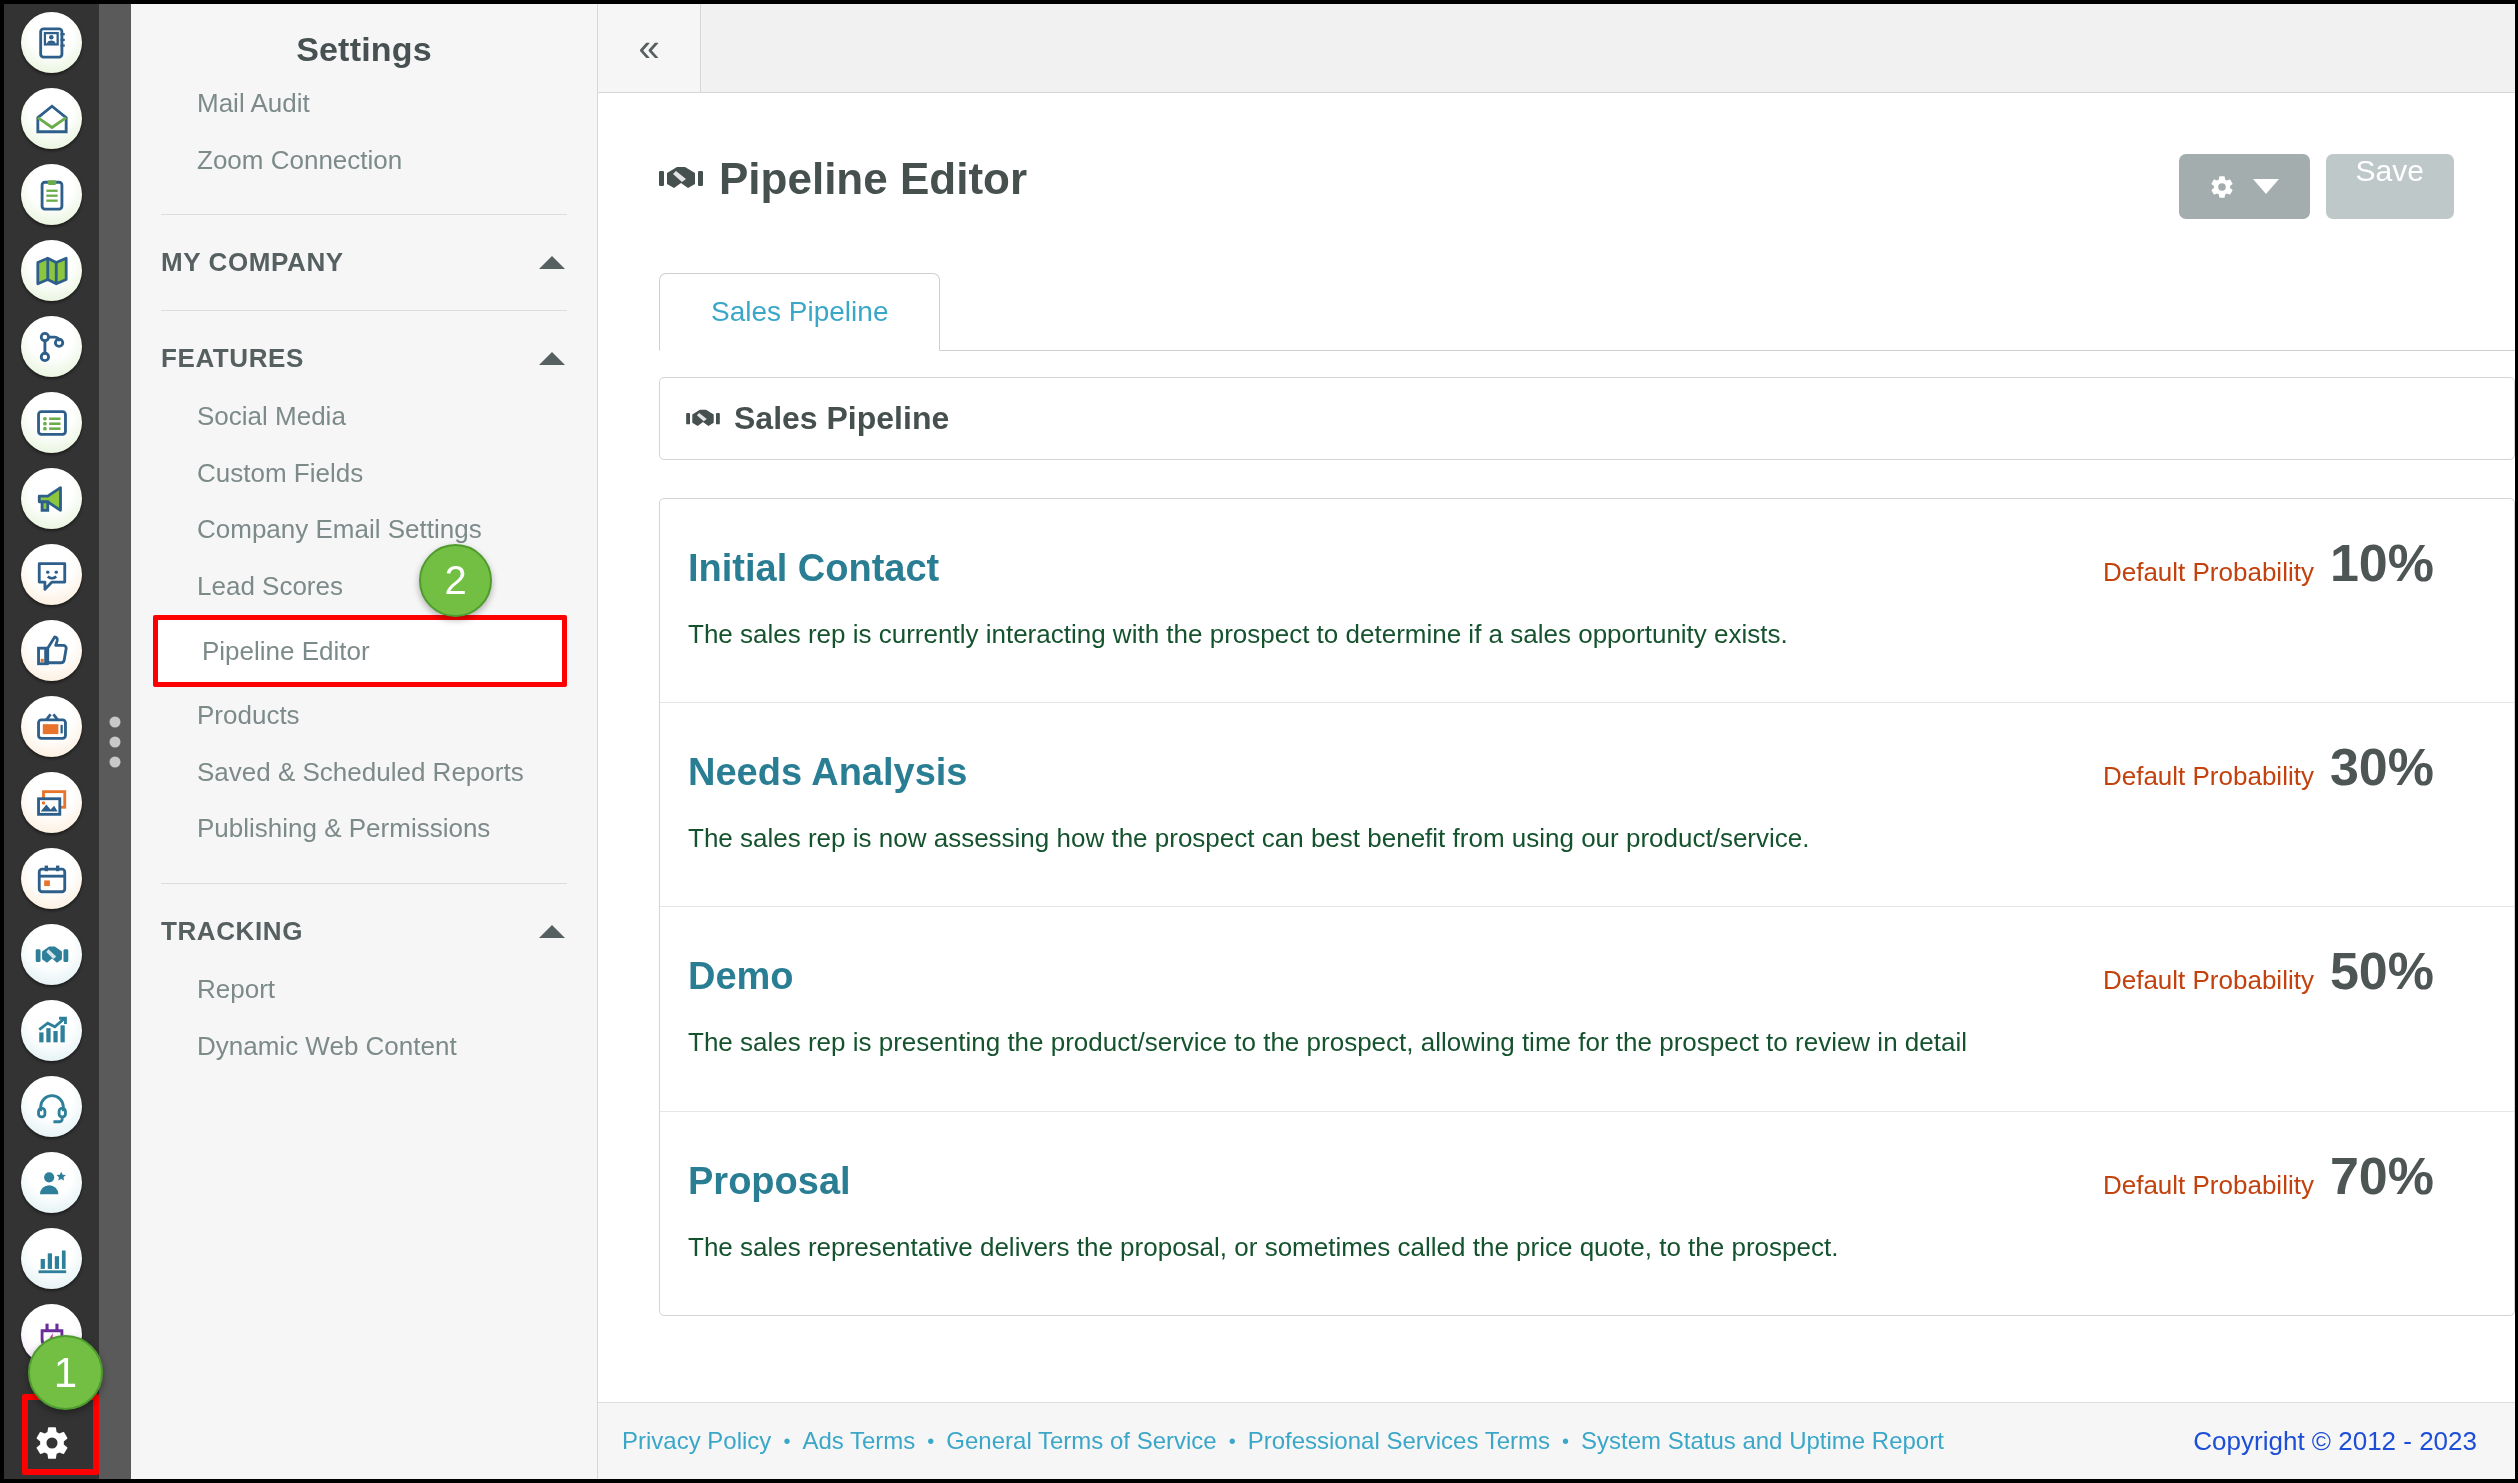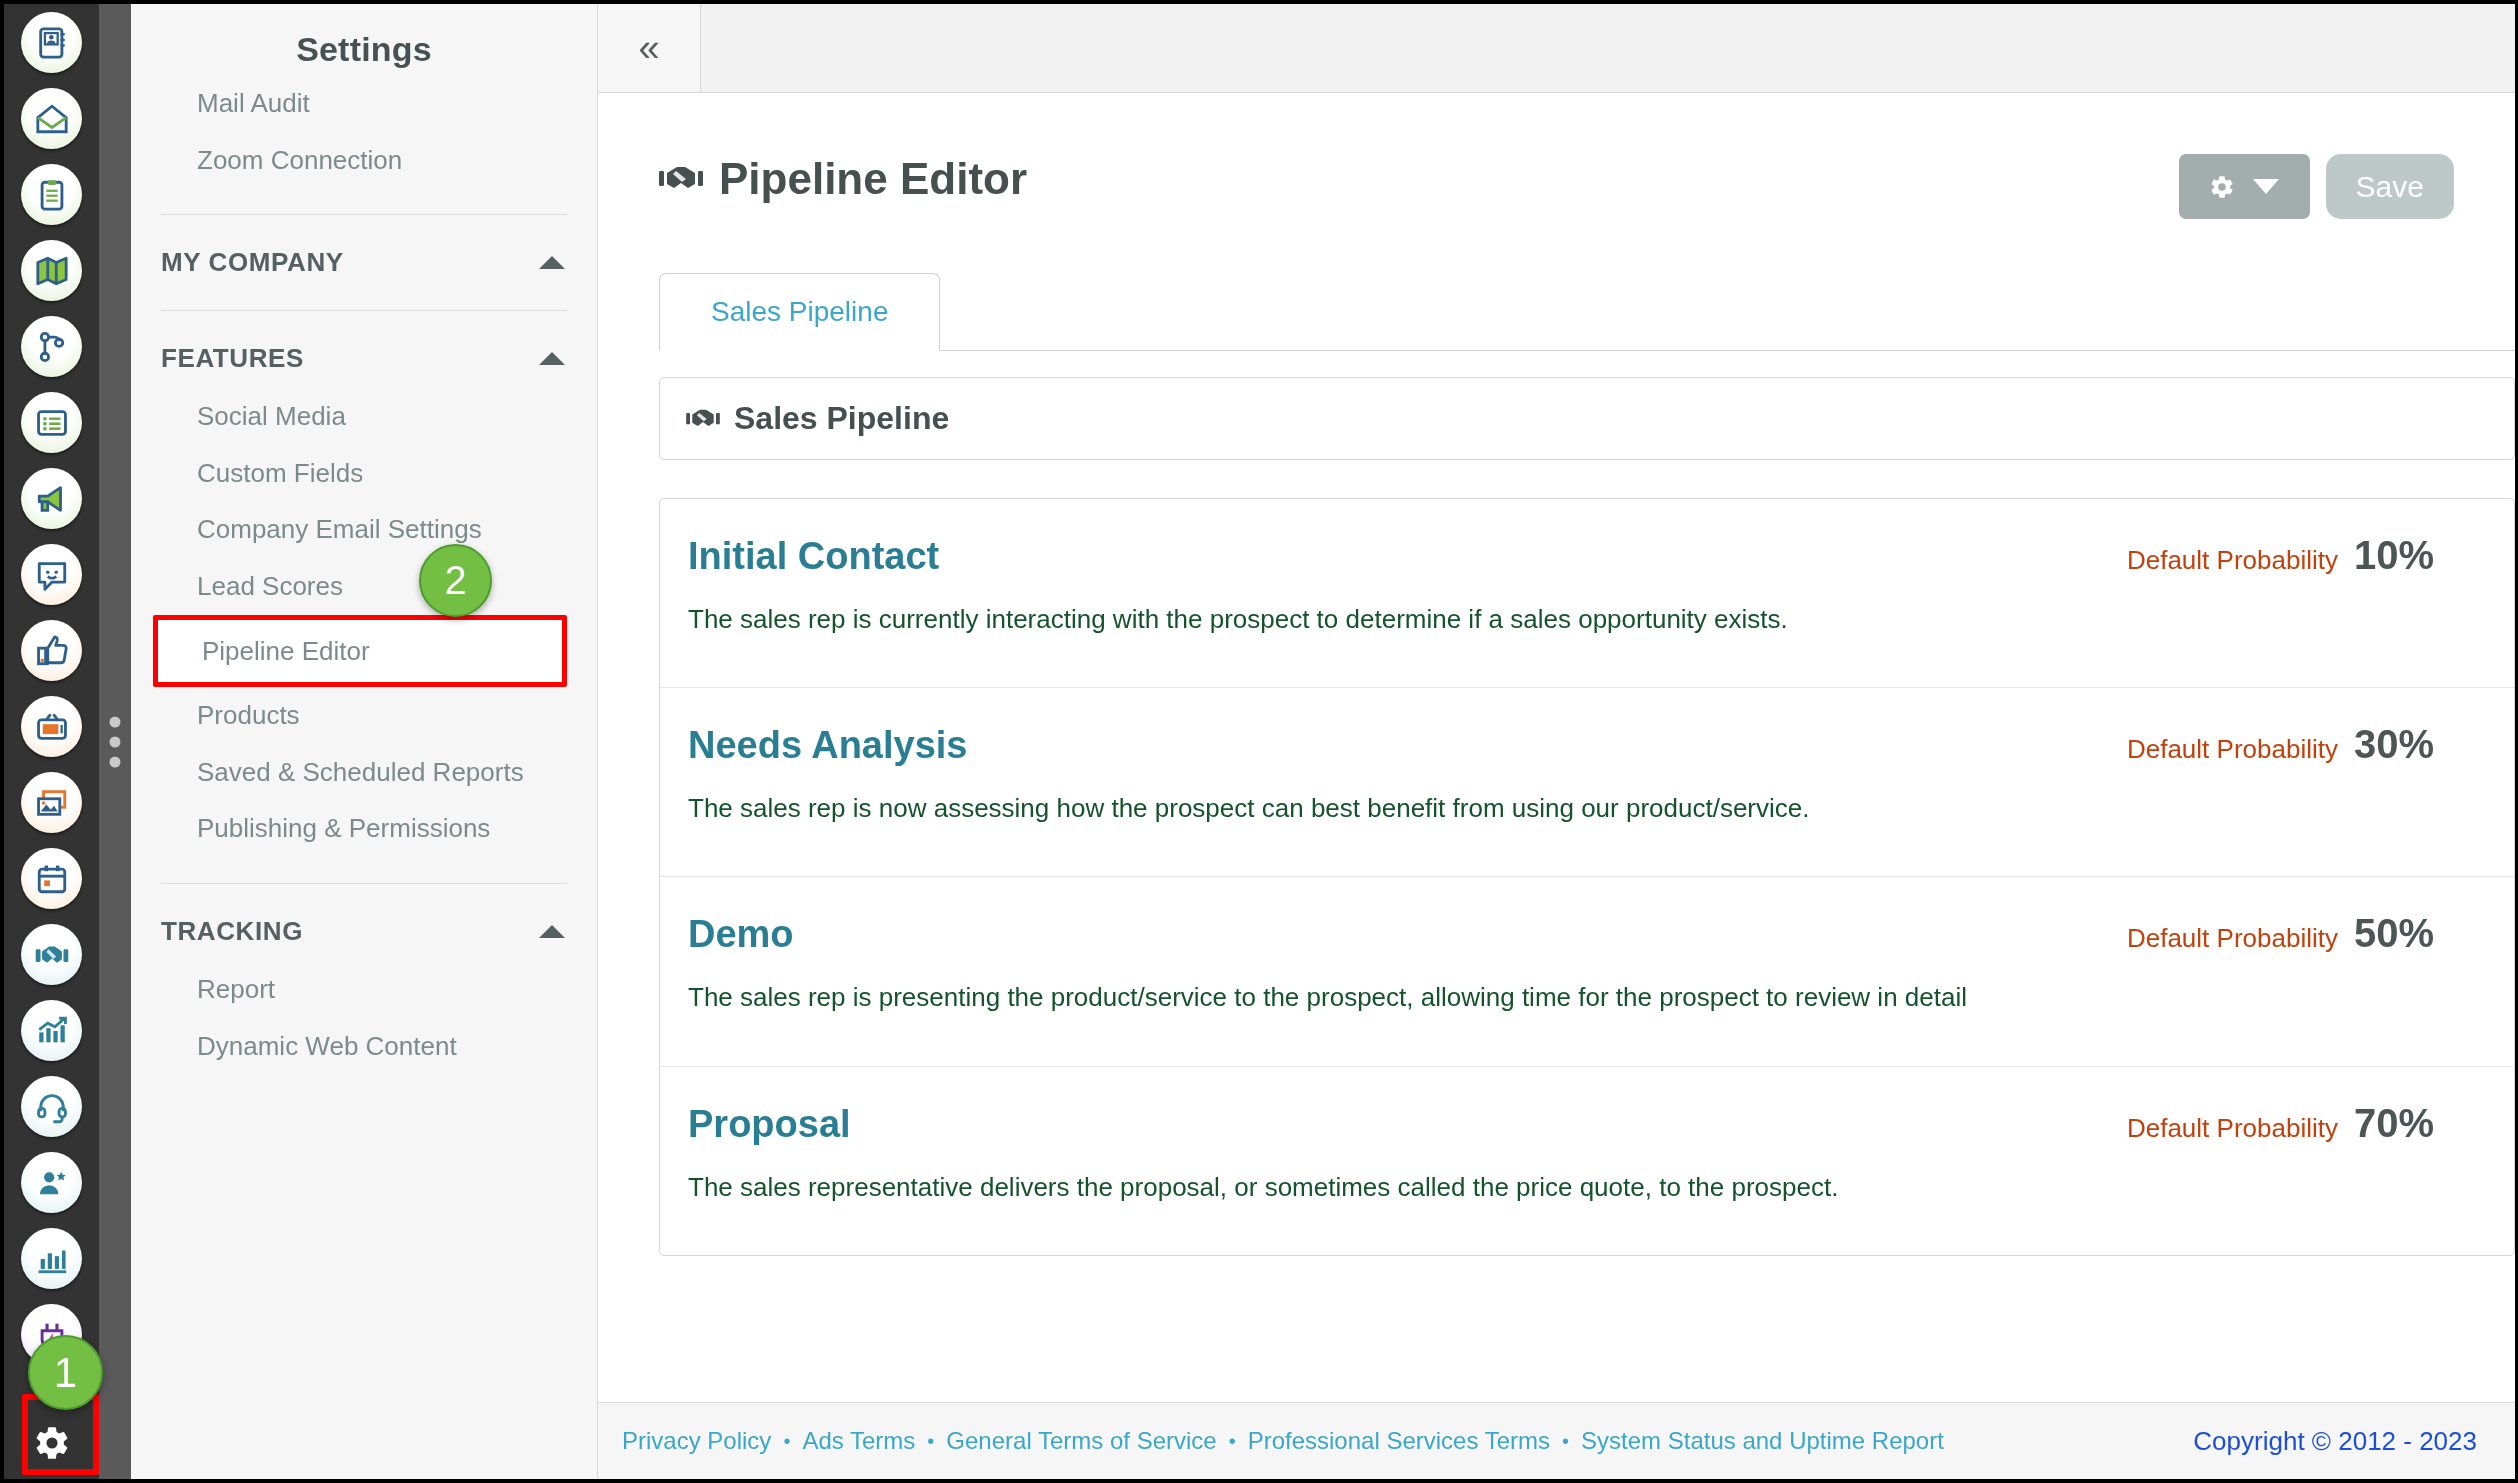--- a/index.html
+++ b/index.html
@@ -229,24 +229,24 @@
   }
   .btn-gear svg { width: 26px; height: 26px; fill: #ffffff; }
   .btn-gear .cdown {
     width: 0; height: 0;
     border-left: 13px solid transparent;
     border-right: 13px solid transparent;
     border-top: 15px solid #ffffff;
   }
   .btn-save {
     background: #bfc8c8;
-    border-radius: 15px;
+    border-radius: 7px;
     height: 65px;
     padding: 0 30px;
-    display: flex; align-items: center;
+    display: flex; align-items: flex-start;
     color: #ffffff;
     font-size: 30px;
     cursor: pointer;
   }
 
   .tabs {
     margin: 53px 0 0 61px;
     display: flex;
     align-items: flex-end;
     border-bottom: 1px solid #cfcfcf;
@@ -305,21 +305,21 @@
     font-size: 38px;
     font-weight: bold;
     color: #2a7e94;
   }
   .stage-prob {
     display: flex; align-items: baseline; gap: 16px;
     white-space: nowrap;
     padding-right: 40px;
   }
   .stage-prob .lbl { font-size: 26px; color: #c2410c; }
-  .stage-prob .val { font-size: 40px; font-weight: bold; color: #4d5555; }
+  .stage-prob .val { font-size: 52px; font-weight: bold; color: #4d5555; }
   .stage-desc {
     margin-top: 26px;
     font-size: 26px;
     color: #14532d;
     line-height: 1.2;
   }
 
   
   .footer {
     flex: 0 0 77px;

